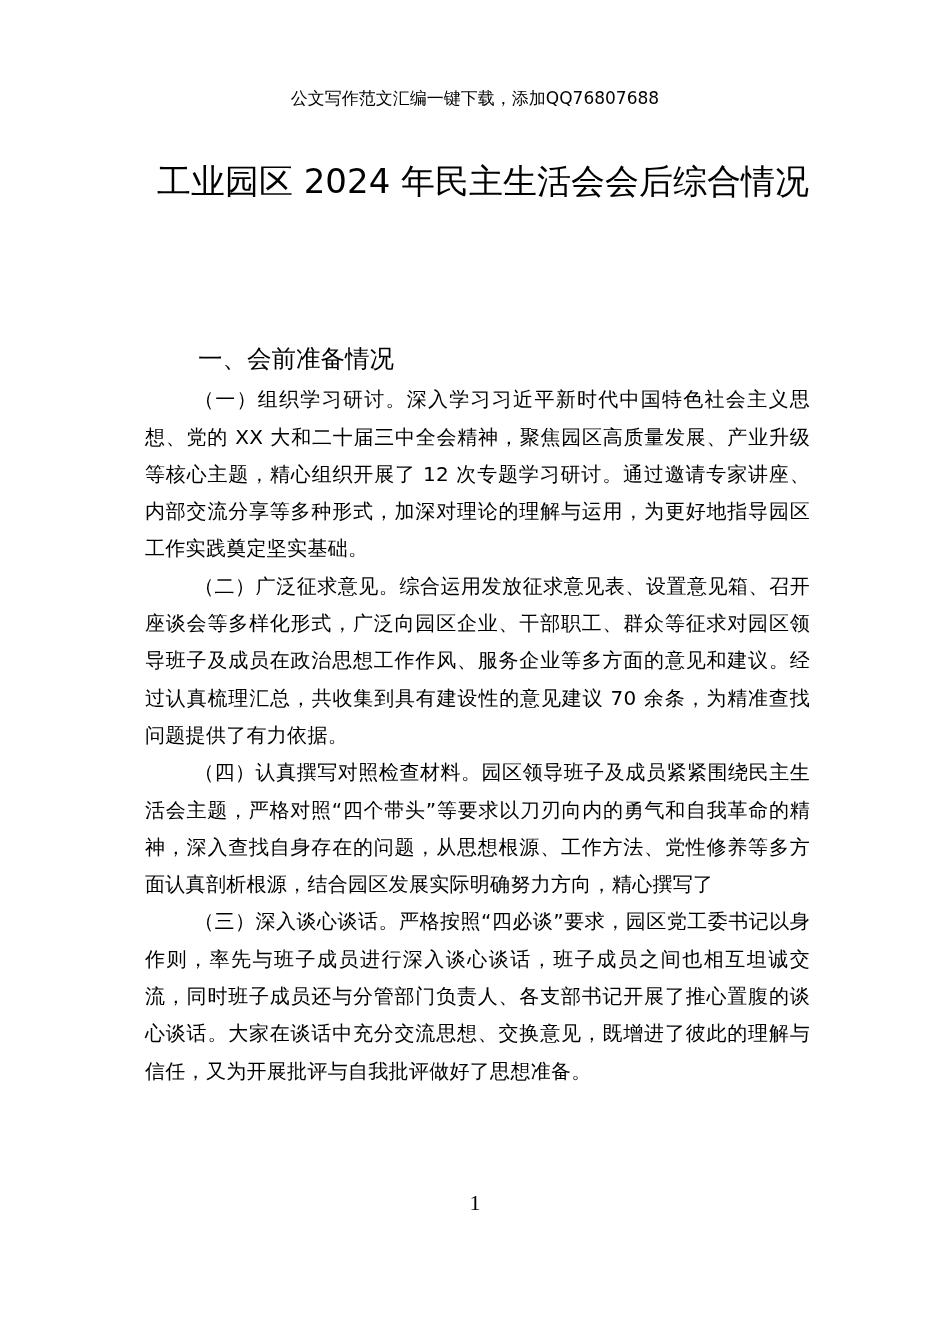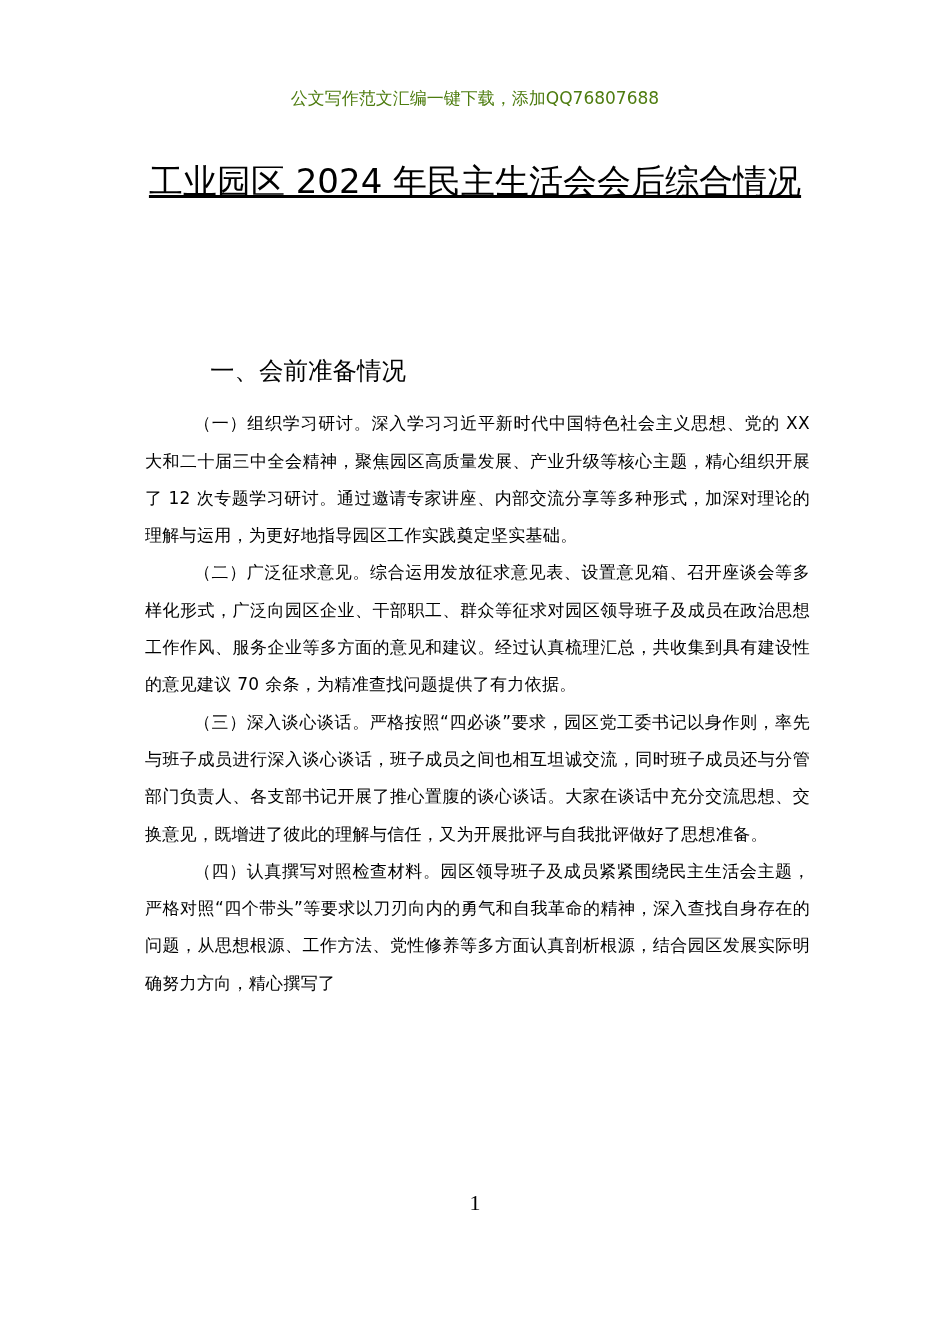--- a/index.html
+++ b/index.html
@@ -16,54 +16,53 @@
       color: #000000;
     }
     .watermark {
       position: absolute;
       top: 86px;
       left: 0;
       width: 950px;
       text-align: center;
       font-size: 17px;
       line-height: 24px;
-      color: #4d7c0f;
+      color: #000000;
       font-family: "DejaVu Sans", "Liberation Sans", sans-serif;
     }
     .title {
       position: absolute;
       top: 146px;
-      left: 140px;
+      left: 148px;
       width: 670px;
       text-align: center;
       font-size: 34px;
       line-height: 70px;
       font-weight: normal;
       letter-spacing: 0px;
       margin: 0;
-      text-decoration: underline;
     }
     .body-text {
       position: absolute;
       top: 336px;
       left: 145px;
       width: 665px;
     }
     .para {
-      font-size: 17px;
+      font-size: 20px;
       line-height: 37.3px;
       margin: 0;
       text-indent: 49px;
       text-align: justify;
       letter-spacing: 0.3px;
     }
     .heading {
       font-size: 24.5px;
       line-height: 37.3px;
-      margin: 16px;
+      margin: 4px;
       text-indent: 49px;
     }
     .page-number {
       position: absolute;
       top: 1188px;
       left: 0;
       width: 950px;
       text-align: center;
       font-size: 22px;
       line-height: 30px;
@@ -76,17 +75,17 @@
 <div class="watermark">公文写作范文汇编一键下载，添加QQ76807688</div>
 
 <div class="title">
   <div>工业园区 2024 年民主生活会会后综合情况</div>
 </div>
 
 <div class="body-text">
   <p class="heading">一、会前准备情况</p>
   <p class="para">（一）组织学习研讨。深入学习习近平新时代中国特色社会主义思想、党的 XX 大和二十届三中全会精神，聚焦园区高质量发展、产业升级等核心主题，精心组织开展了 12 次专题学习研讨。通过邀请专家讲座、内部交流分享等多种形式，加深对理论的理解与运用，为更好地指导园区工作实践奠定坚实基础。</p>
   <p class="para">（二）广泛征求意见。综合运用发放征求意见表、设置意见箱、召开座谈会等多样化形式，广泛向园区企业、干部职工、群众等征求对园区领导班子及成员在政治思想工作作风、服务企业等多方面的意见和建议。经过认真梳理汇总，共收集到具有建设性的意见建议 70 余条，为精准查找问题提供了有力依据。</p>
+  <p class="para">（四）认真撰写对照检查材料。园区领导班子及成员紧紧围绕民主生活会主题，严格对照“四个带头”等要求以刀刃向内的勇气和自我革命的精神，深入查找自身存在的问题，从思想根源、工作方法、党性修养等多方面认真剖析根源，结合园区发展实际明确努力方向，精心撰写了</p>
   <p class="para">（三）深入谈心谈话。严格按照“四必谈”要求，园区党工委书记以身作则，率先与班子成员进行深入谈心谈话，班子成员之间也相互坦诚交流，同时班子成员还与分管部门负责人、各支部书记开展了推心置腹的谈心谈话。大家在谈话中充分交流思想、交换意见，既增进了彼此的理解与信任，又为开展批评与自我批评做好了思想准备。</p>
-  <p class="para">（四）认真撰写对照检查材料。园区领导班子及成员紧紧围绕民主生活会主题，严格对照“四个带头”等要求以刀刃向内的勇气和自我革命的精神，深入查找自身存在的问题，从思想根源、工作方法、党性修养等多方面认真剖析根源，结合园区发展实际明确努力方向，精心撰写了</p>
 </div>
 
 <div class="page-number">1</div>
 
 </body></html>

